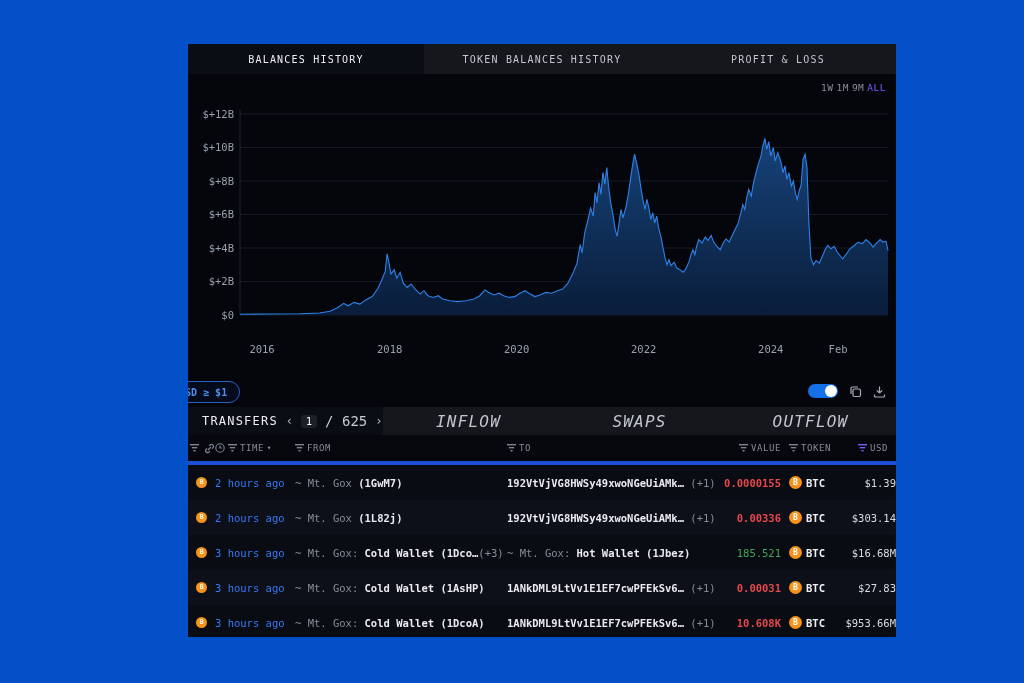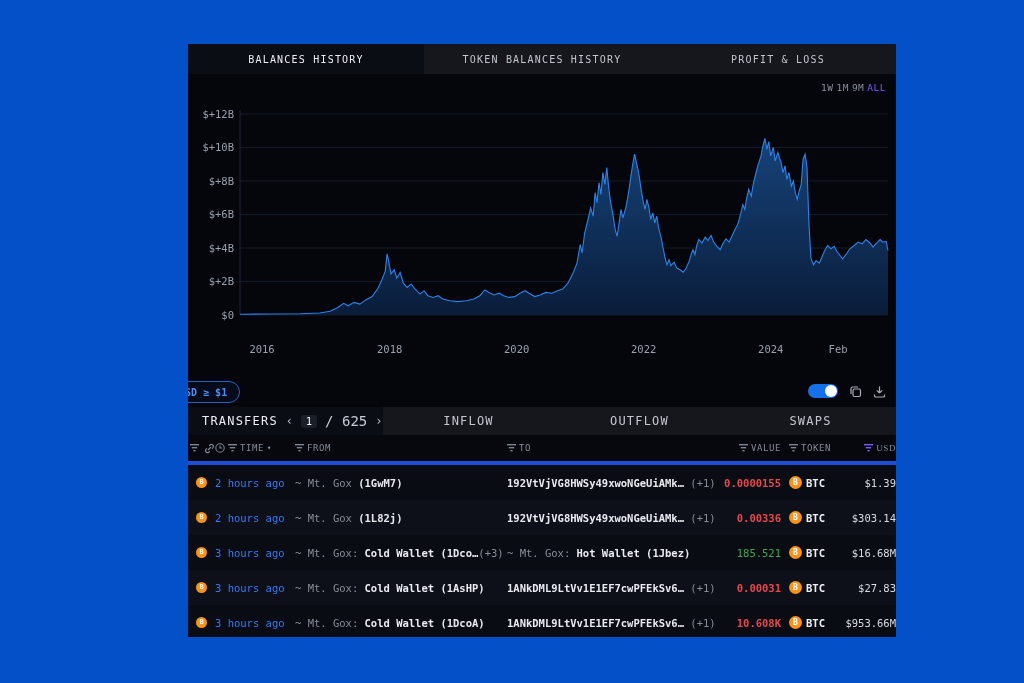--- a/index.html
+++ b/index.html
@@ -35,29 +35,29 @@
   .ctl-icon{display:flex;align-items:center;cursor:pointer;}
   
   .transfer-tabs{display:flex;height:28px;flex:0 0 28px;background:#0A0D14;}
   .transfer-active{flex:0 0 195px;display:flex;align-items:center;gap:8px;padding-left:14px;box-sizing:border-box;}
   .transfer-label{font-size:12px;letter-spacing:1.2px;color:#ECEEF2;}
   .pg-chevron{color:#B8BDC6;font-size:12px;cursor:pointer;line-height:1;}
   .pg-current{background:#1B1F27;border-radius:3px;padding:1px 5px;color:#FFFFFF;font-size:10px;cursor:pointer;}
   .pg-rest{color:#C6CAD2;font-size:14px;}
   .transfer-strip{flex:1;display:flex;background:#15171D;}
   .transfer-tab{flex:1;display:flex;align-items:center;justify-content:center;
-    font-size:12px;letter-spacing:1.2px;color:#C2C6CD;cursor:pointer;}
+    font-size:16px;letter-spacing:1.2px;color:#C2C6CD;cursor:pointer;font-style:italic;}
   
   .tbl-grid{display:grid;grid-template-columns:27px 80px 212px 214px 62px 53px 60px;align-items:center;}
   .tbl-header{height:26px;flex:0 0 26px;background:#06080E;border-bottom:4px solid #1d4ed8;
     color:#868C97;font-size:9px;letter-spacing:.6px;}
   .hcell{display:flex;align-items:center;gap:3px;overflow:hidden;white-space:nowrap;}
   .hcell.first{padding-left:2px;gap:5px;}
   .hcell.right{justify-content:flex-end;}
-  .hcell.pad-r{font-family:Liberation Serif, serif;}
+  .hcell.pad-r{padding-right:8px;}
   .hcell.pad-r2{padding-right:2px;}
   .caret{font-size:7px;color:#9AA0AB;}
   .rows{flex:1;display:flex;flex-direction:column;}
   .row{height:35px;flex:0 0 35px;font-size:10.5px;cursor:pointer;}
   .row:nth-child(odd){background:#090C12;}
   .row:nth-child(even){background:#0D1019;}
   .cell{overflow:hidden;white-space:nowrap;}
   .cell.icon-cell{display:flex;justify-content:center;}
   .cell.time{color:#3579F6;}
   .cell.right{text-align:right;}
@@ -146,22 +146,22 @@
   <div class="transfer-tabs">
     <div class="transfer-active">
       <span class="transfer-label">TRANSFERS</span>
       <span class="pg-chevron">‹</span>
       <span class="pg-current">1</span>
       <span class="pg-rest">/ 625</span>
       <span class="pg-chevron">›</span>
     </div>
     <div class="transfer-strip" id="transfer-strip">
         <div class="transfer-tab">INFLOW</div>
+        <div class="transfer-tab">SWAPS</div>
         <div class="transfer-tab">OUTFLOW</div>
-        <div class="transfer-tab">SWAPS</div>
       </div>
   </div>
 
   <div class="tbl-grid tbl-header">
     <div class="hcell first">
       <svg width="9" height="8" viewBox="0 0 9 8">
           <g fill="#7D8591">
             <rect x="0" y="0" width="9" height="1.4"></rect>
             <rect x="1.8" y="3" width="5.4" height="1.4"></rect>
             <rect x="3.4" y="6" width="2.2" height="1.4"></rect>

